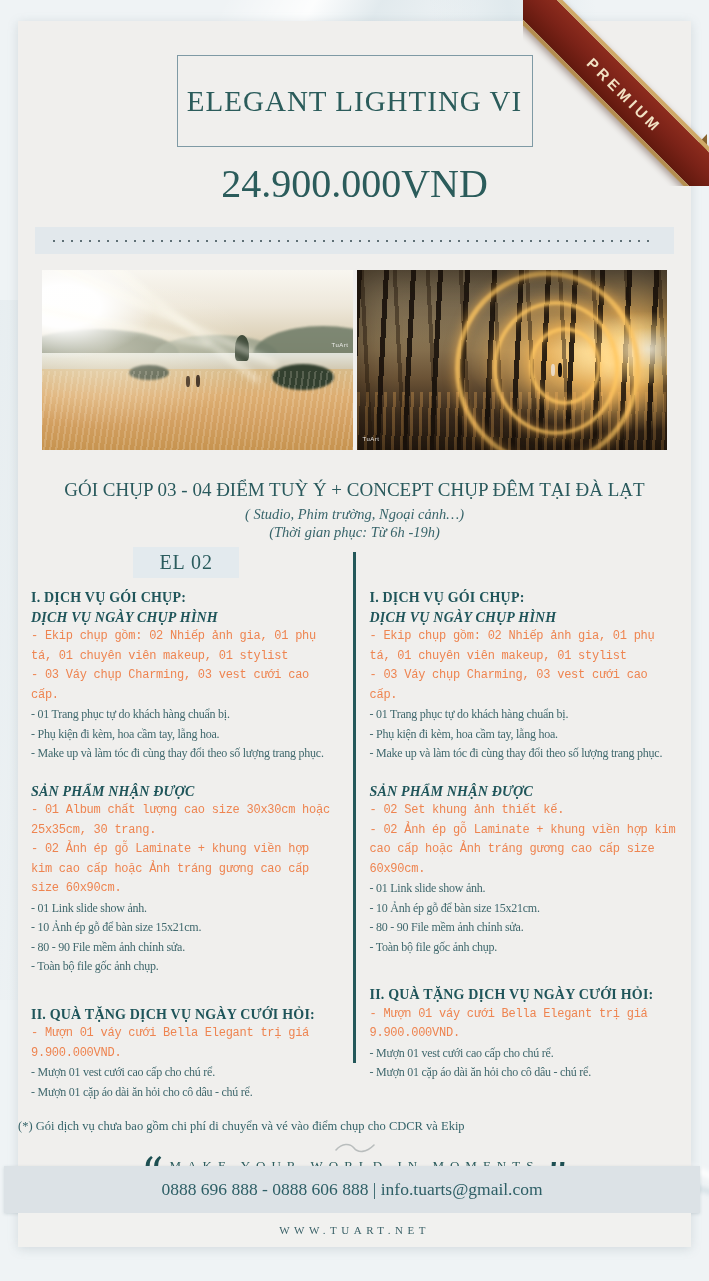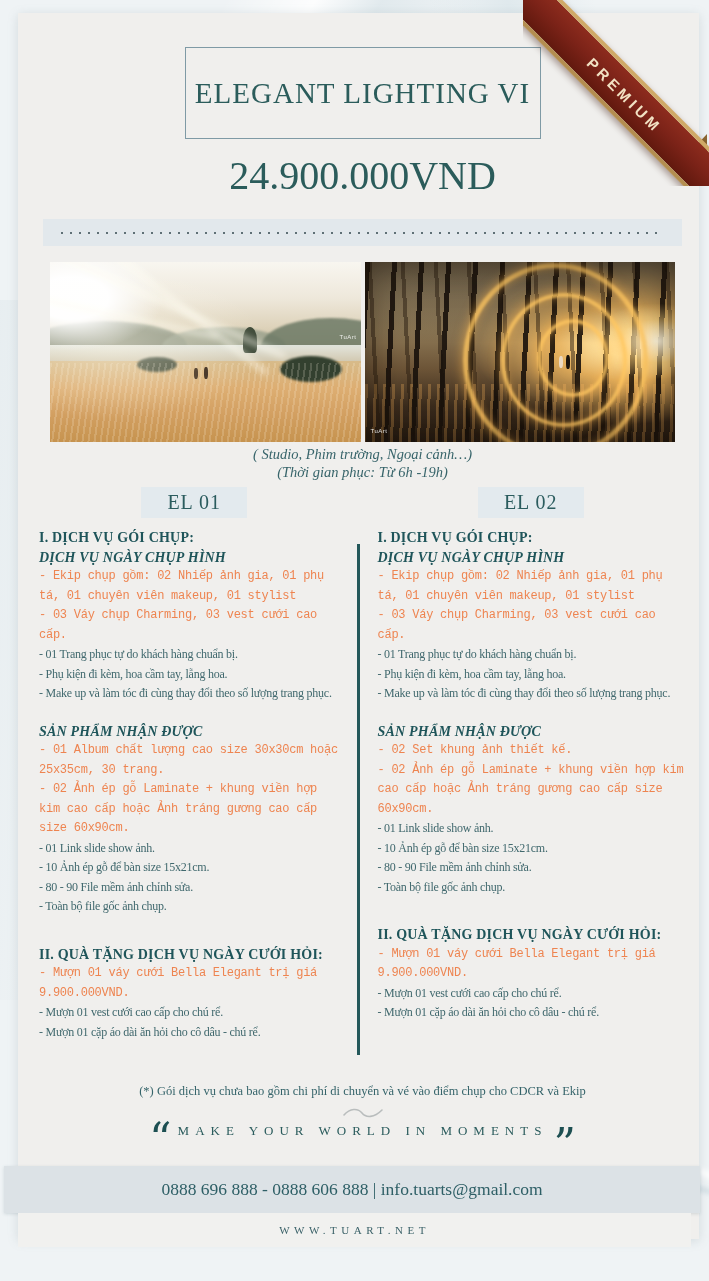--- a/index.html
+++ b/index.html
@@ -11,22 +11,22 @@
       background:linear-gradient(118deg,rgba(255,255,255,0) 32%,rgba(255,255,255,.85) 40%,rgba(214,226,231,.55) 46%,rgba(255,255,255,0) 55%);}
   .s2{left:300px;top:-80px;width:500px;height:300px;transform:rotate(-18deg);
       background:linear-gradient(100deg,rgba(222,232,236,0) 30%,rgba(222,232,236,.9) 44%,rgba(255,255,255,0) 60%);}
   .s3{left:-120px;top:300px;width:260px;height:700px;
       background:linear-gradient(95deg,rgba(219,229,233,.8),rgba(255,255,255,0) 70%);}
   .s4{left:430px;top:1150px;width:400px;height:200px;border-radius:50%;
       border-top:8px solid rgba(255,255,255,.8);transform:rotate(14deg);filter:blur(2px);}
   .s5{left:520px;top:1190px;width:360px;height:180px;border-radius:50%;
       border-top:6px solid rgba(213,224,229,.9);transform:rotate(20deg);filter:blur(2px);}
 
-  .card{position:absolute;left:18px;top:13px;width:673px;height:1226px;background:#f0efed;
-        box-shadow:0 2px 10px rgba(110,130,140,.22);padding-left:8px;}
+  .card{position:absolute;left:18px;top:21px;width:673px;height:1226px;background:#f0efed;
+        box-shadow:0 2px 10px rgba(110,130,140,.22);}
 
   
   .title-box{margin:34px auto 0;width:354px;height:90px;border:1px solid #7f9aa5;
      display:flex;align-items:center;justify-content:center;
      color:#2b5c5b;font-size:29px;letter-spacing:1px;}
   .price{margin-top:14px;text-align:center;color:#2b5c5b;font-size:40px;line-height:46px;}
   .dotted-band{margin:20px 17px 0;height:27px;background:#e2e8ec;position:relative;}
   .dotted-band::after{content:"";position:absolute;left:18px;right:18px;top:13px;height:2px;
      background:repeating-linear-gradient(to right,#5f7076 0 2px,transparent 2px 9px);}
 
@@ -93,21 +93,21 @@
   .col + .col{padding:0 14px 0 15px;}
   .section{margin-top:0;}
   .section + .section{margin-top:18px;}
   .section:nth-child(3){margin-top:28px;}
   .sec-title{color:#1f555a;font-weight:bold;font-size:14px;line-height:19.5px;letter-spacing:.2px;}
   .sec-title.it{font-style:italic;}
   .item{color:#41696e;font-size:12px;line-height:19.5px;letter-spacing:-0.25px;}
   .item.hl{color:#ee8450;font-family:Liberation Mono, monospace;}
 
   
-  .footnote{margin-top:42px;text-align:center;color:#35646a;font-size:12.5px;}
+  .footnote{margin-top:17px;text-align:left;color:#35646a;font-size:12.5px;}
   .flourish{margin-top:8px;text-align:center;height:12px;line-height:0;}
   .quote-row{margin-top:2px;display:flex;align-items:center;justify-content:center;color:#24565b;}
   .qmark{font-size:44px;line-height:20px;color:#1d4f52;font-family:"DejaVu Serif",serif;}
   .q-open{margin-right:6px;position:relative;top:8px;}
   .q-close{margin-left:6px;position:relative;top:14px;}
   .quote-text{font-size:13px;letter-spacing:6px;color:#2b5c5d;}
 
   .contact-band{position:absolute;left:4px;top:1166px;width:696px;height:47px;background:#dce2e6;
      display:flex;align-items:center;justify-content:center;color:#2e5f66;font-size:17.5px;
      box-shadow:0 1px 3px rgba(120,140,150,.25);}
@@ -171,27 +171,25 @@
       <div class="ring ring2"></div>
       <div class="ring ring3"></div>
       <div class="ground-bokeh"></div>
       <div class="figure pr-f1"></div>
       <div class="figure pr-f2"></div>
       <div class="vignette"></div>
       <div class="wm wm-r">TuArt</div>
     </div>
   </div>
 
+  <div class="heading">GÓI CHỤP 03 - 04 ĐIỂM TUỲ Ý + CONCEPT CHỤP ĐÊM TẠI ĐÀ LẠT</div>
   <div class="subheading">( Studio, Phim trường, Ngoại cảnh…)</div>
   <div class="time-note">(Thời gian phục: Từ 6h -19h)</div>
 
   <div class="badges">
-    <div class="badge-cell">
-      <div class="badge">EL 01</div>
-    </div>
     <div class="badge-cell">
       <div class="badge">EL 02</div>
     </div>
   </div>
 
   <div class="columns" id="columns">
       <div class="col">
         <div class="section">
           <div class="sec-title">I. DỊCH VỤ GÓI CHỤP:</div>
           <div class="sec-title it">DỊCH VỤ NGÀY CHỤP HÌNH</div>

